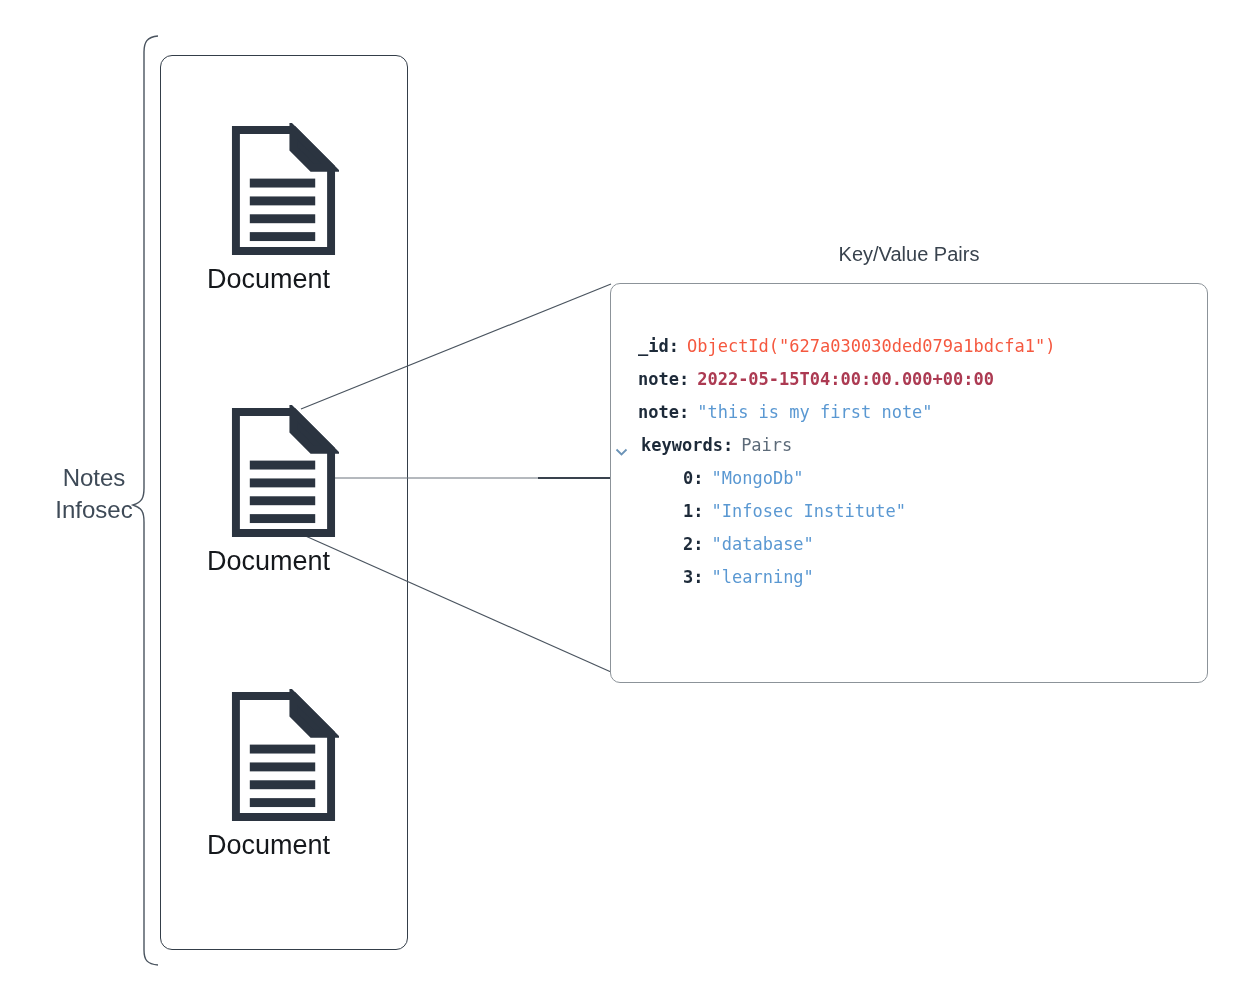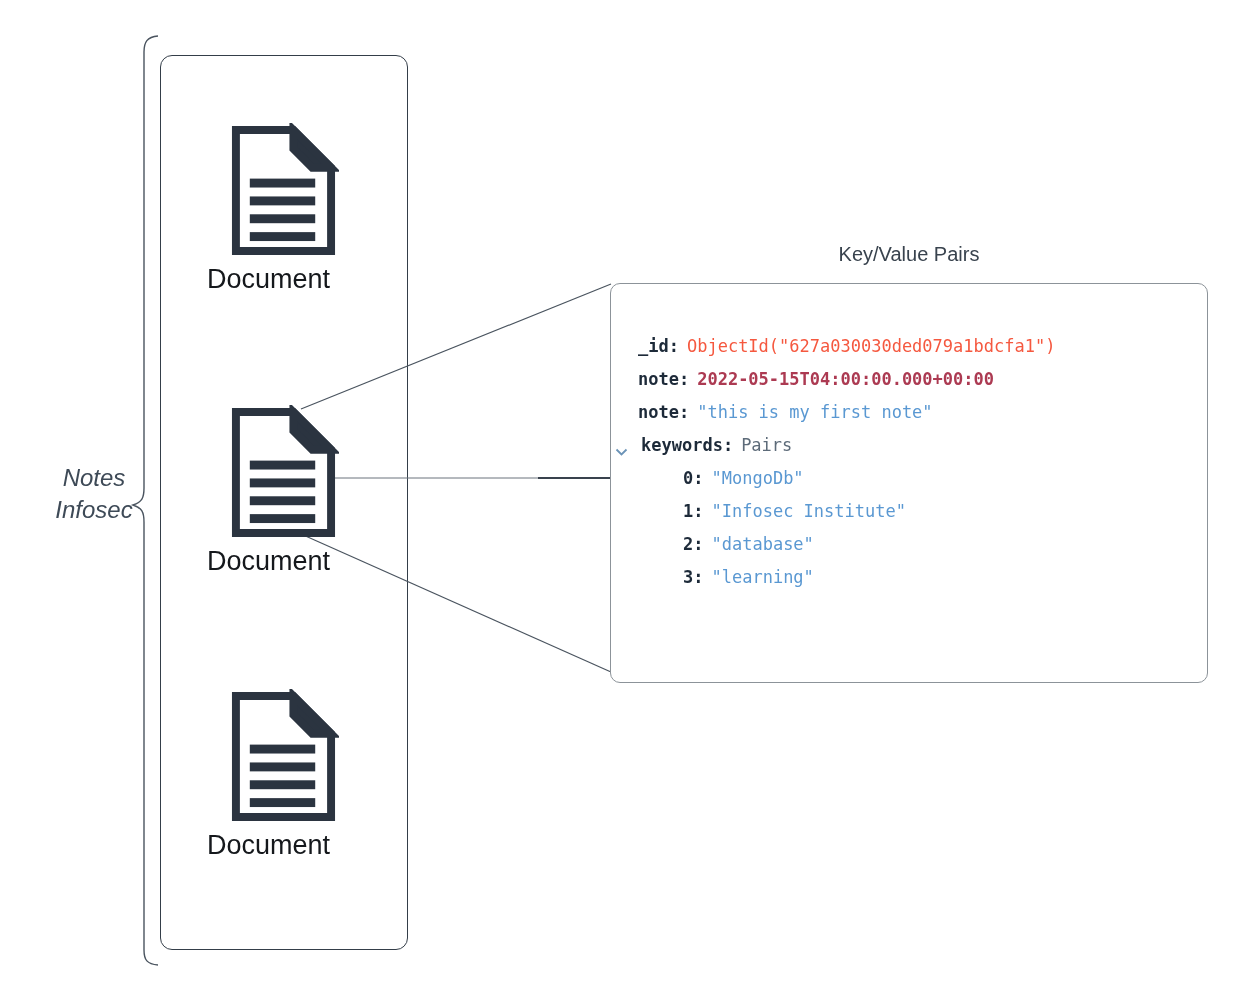--- a/index.html
+++ b/index.html
@@ -14,21 +14,21 @@
   .overlay{position:absolute;left:0;top:0;width:1247px;height:1007px;z-index:1;}
   .overlay .brace{fill:none;stroke:var(--line);stroke-width:1.4;}
   .overlay .callout{stroke:var(--line);stroke-width:1.2;}
   .overlay .callout-mid-left{stroke:var(--line-light);stroke-width:1;}
   .overlay .callout-mid-right{stroke:var(--line-dark);stroke-width:1.8;}
 
   .collection-box{position:absolute;left:160px;top:55px;width:246px;height:893px;
     border:1.6px solid #343e49;border-radius:12px;z-index:0;background:transparent;}
 
   .db-label{position:absolute;left:18px;top:462px;width:152px;text-align:center;
-    font-size:24px;line-height:32px;color:var(--db-label);z-index:2;font-style:italic;}
+    font-size:24px;line-height:32px;color:var(--db-label);z-index:2;}
 
   .doc{position:absolute;left:207px;width:152px;text-align:left;z-index:2;}
   .doc-icon{display:block;margin:0 auto;}
   .doc-icon .page{fill:#ffffff;stroke:var(--ink);stroke-width:8;}
   .doc-icon .fold{fill:var(--ink);stroke:var(--ink);stroke-width:8;stroke-linejoin:miter;}
   .doc-icon .bar{fill:var(--ink);}
   .doc-label{margin-top:6px;font-size:27px;color:var(--doc-label);}
 
   .kv-title{position:absolute;left:610px;top:243px;width:598px;text-align:center;
     font-size:20px;color:var(--title);z-index:2;}

